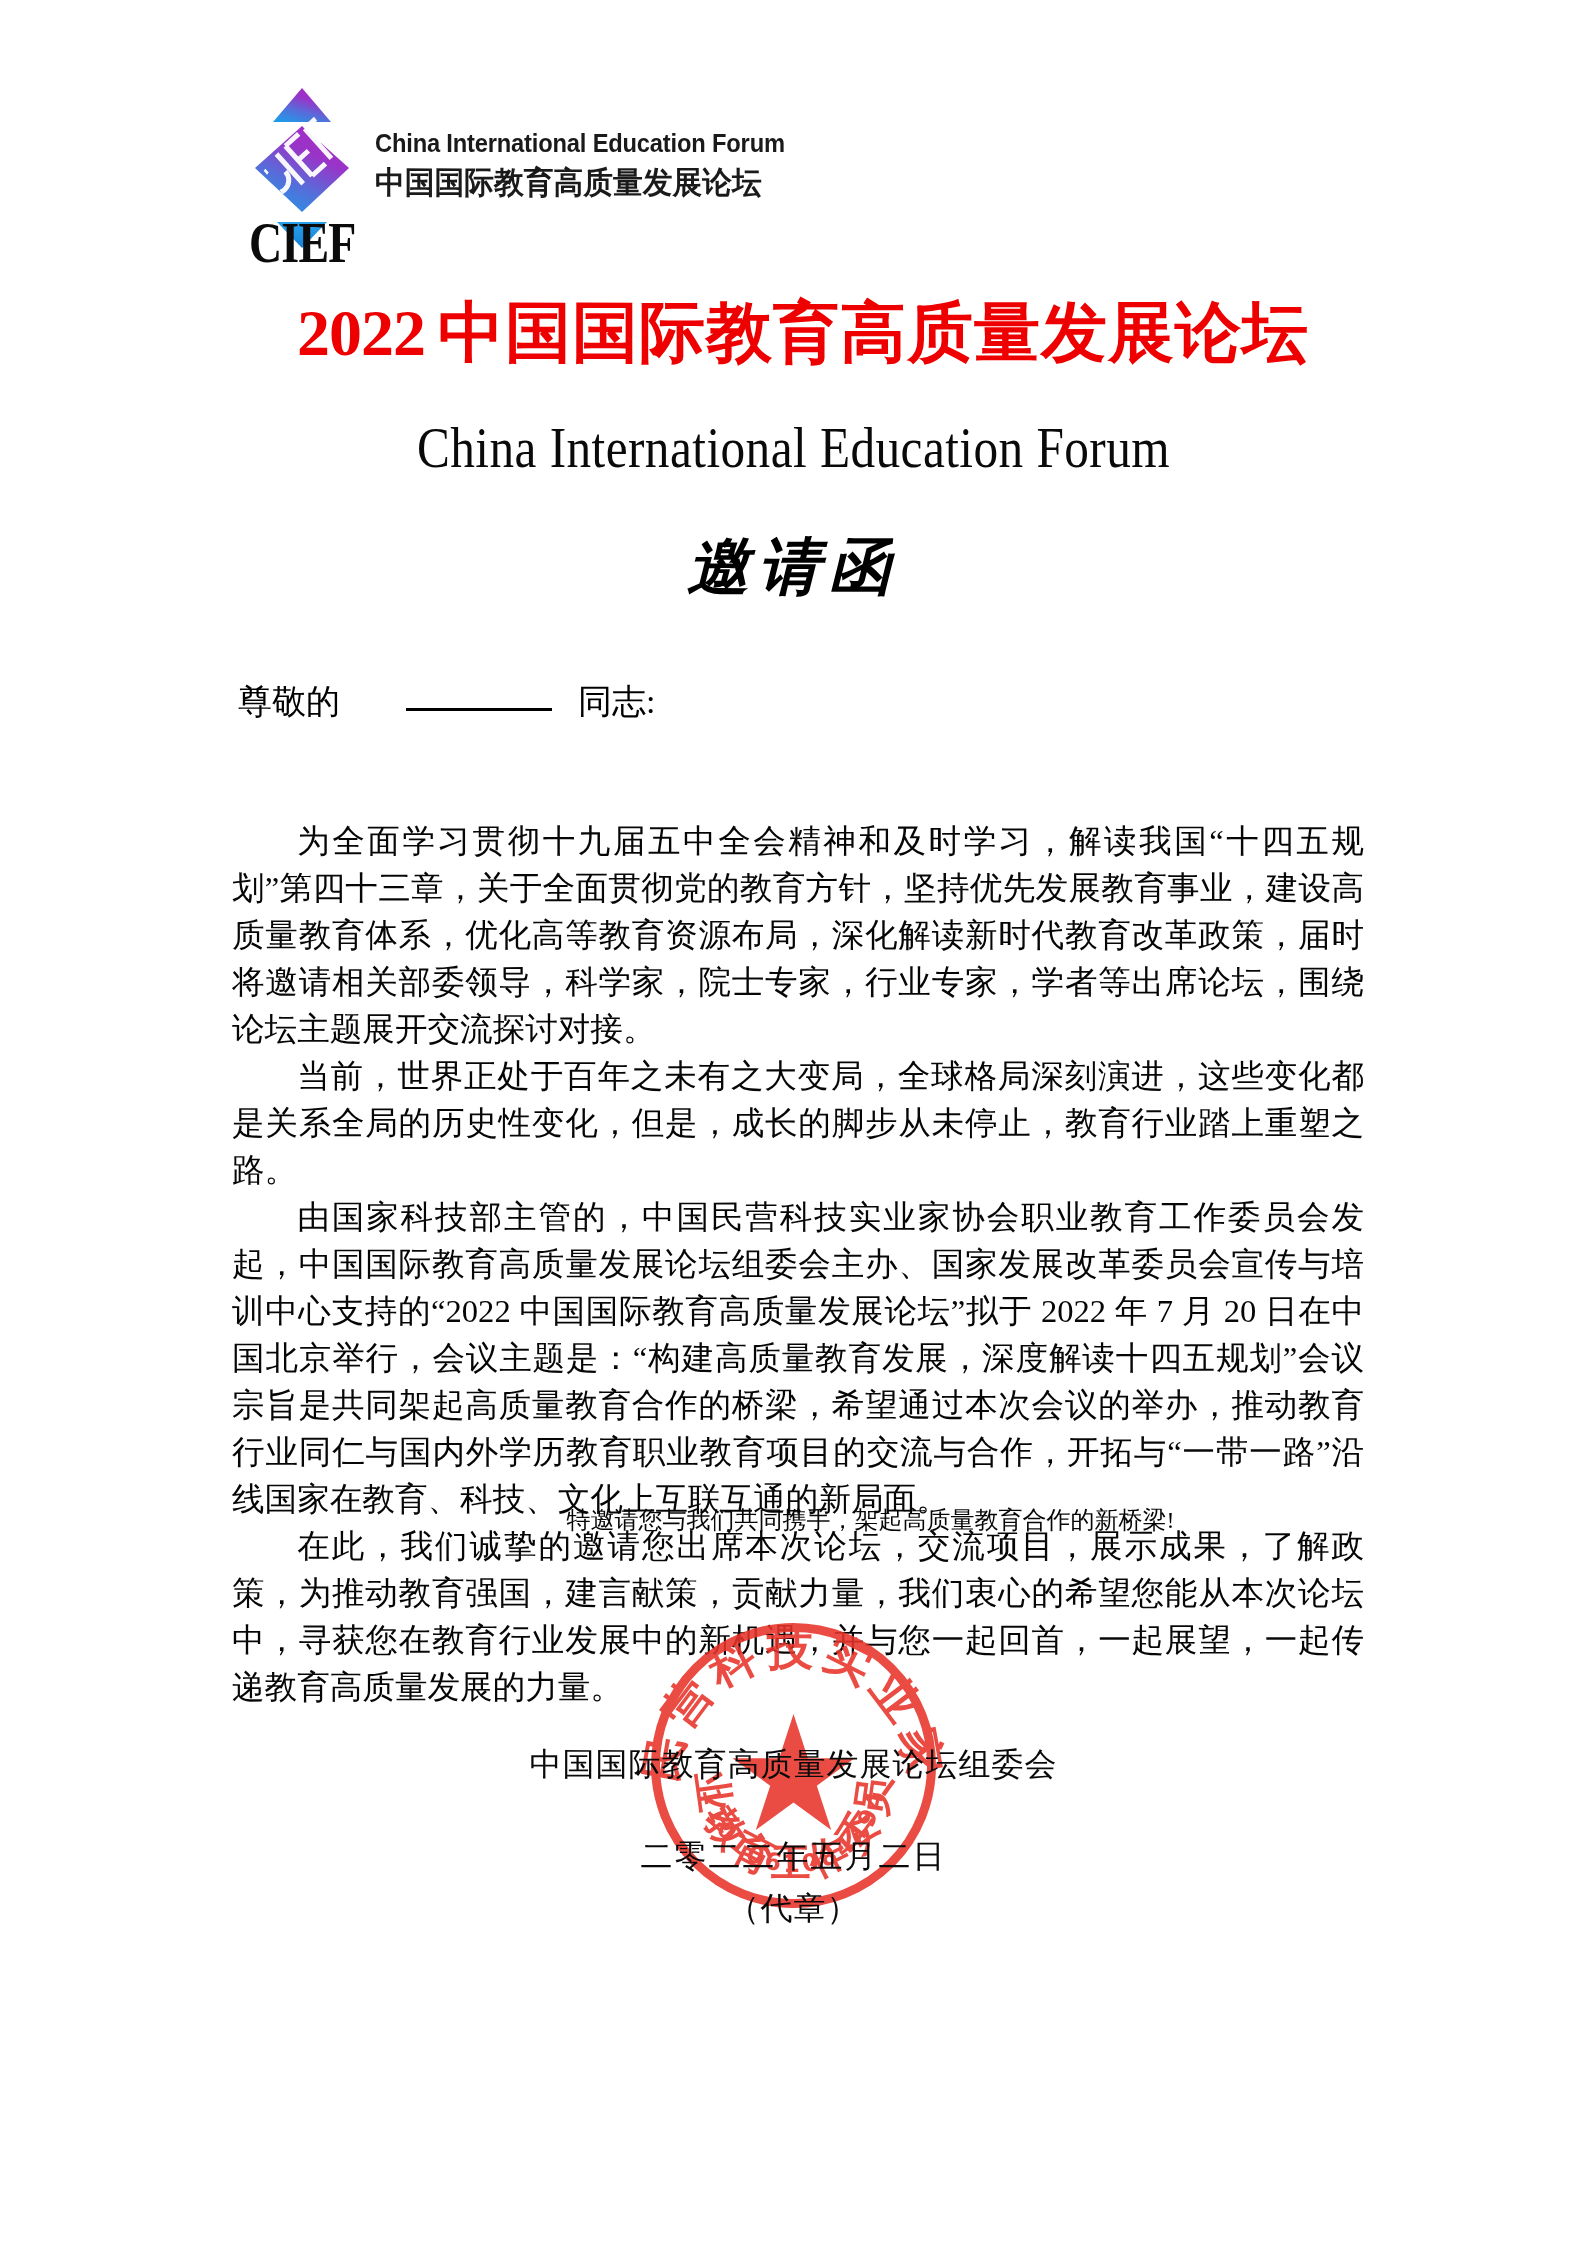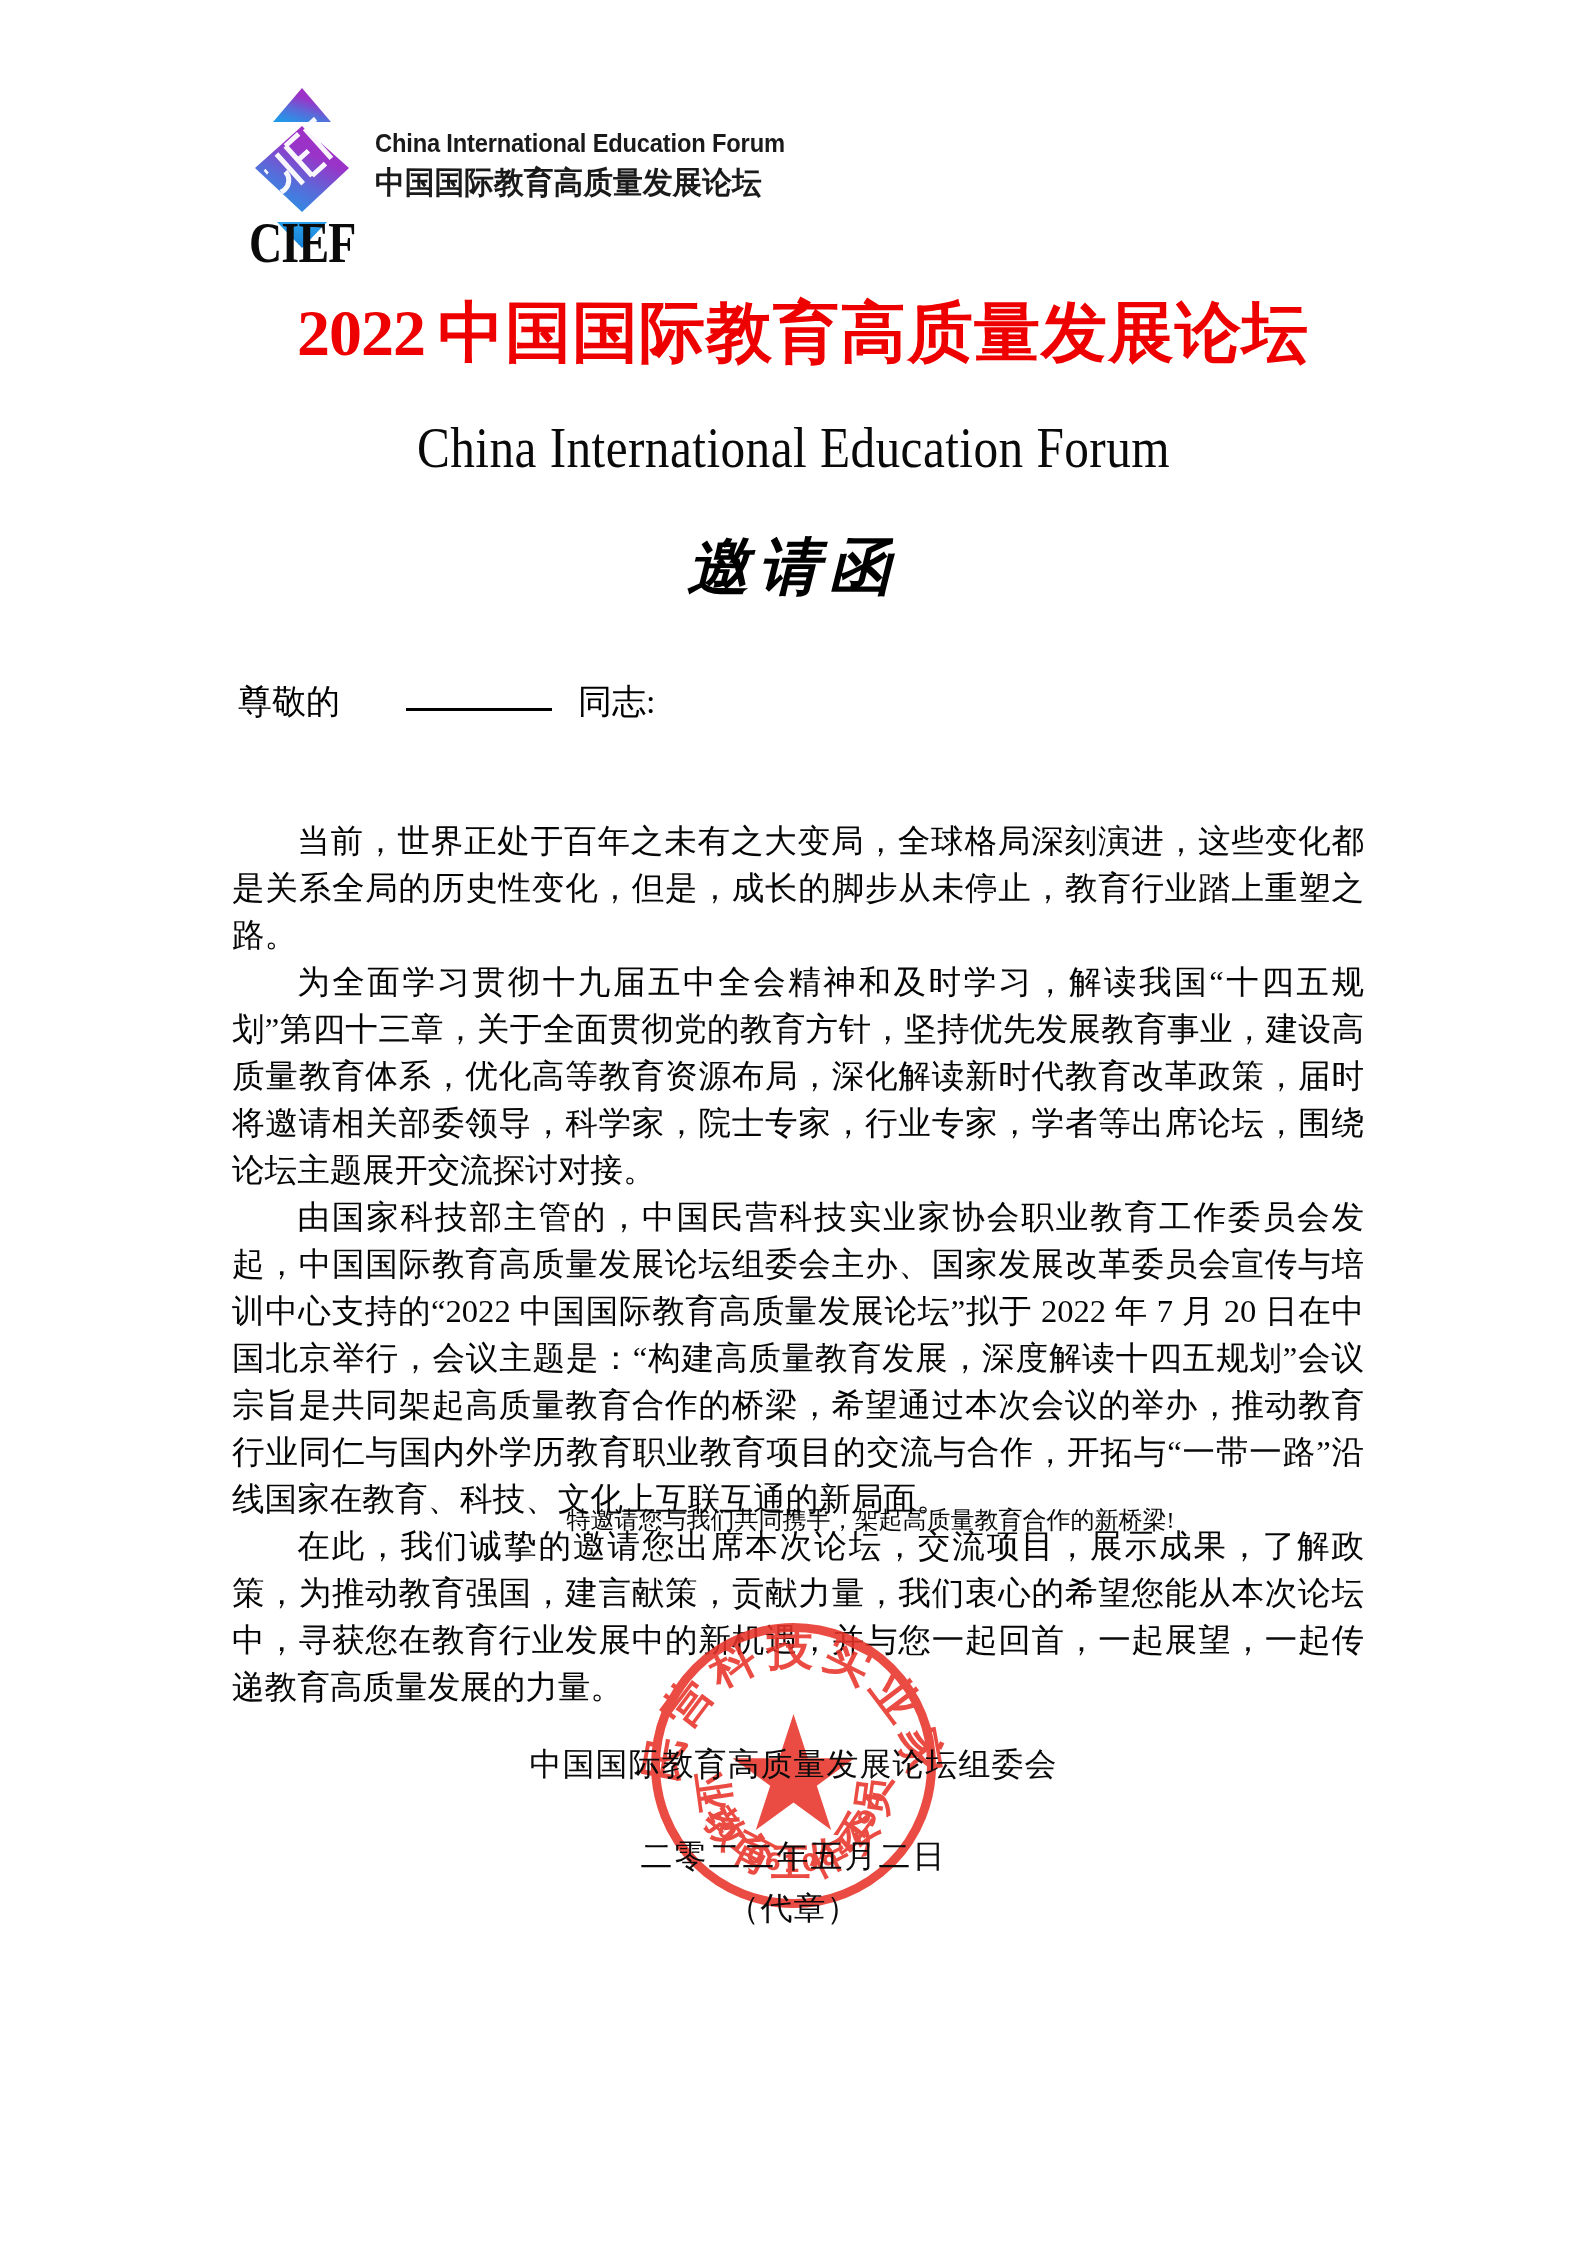--- a/index.html
+++ b/index.html
@@ -275,22 +275,22 @@
 
   <div class="title-en">China International Education Forum</div>
 
   <div class="title-invite">邀请函</div>
 
   <div class="salutation">
     <span>尊敬的</span><span class="blank"></span><span>同志:</span>
   </div>
 
   <div class="body-text">
+    <p>为全面学习贯彻十九届五中全会精神和及时学习，解读我国“十四五规划”第四十三章，关于全面贯彻党的教育方针，坚持优先发展教育事业，建设高质量教育体系，优化高等教育资源布局，深化解读新时代教育改革政策，届时将邀请相关部委领导，科学家，院士专家，行业专家，学者等出席论坛，围绕论坛主题展开交流探讨对接。</p>
     <p>当前，世界正处于百年之未有之大变局，全球格局深刻演进，这些变化都是关系全局的历史性变化，但是，成长的脚步从未停止，教育行业踏上重塑之路。</p>
-    <p>为全面学习贯彻十九届五中全会精神和及时学习，解读我国“十四五规划”第四十三章，关于全面贯彻党的教育方针，坚持优先发展教育事业，建设高质量教育体系，优化高等教育资源布局，深化解读新时代教育改革政策，届时将邀请相关部委领导，科学家，院士专家，行业专家，学者等出席论坛，围绕论坛主题展开交流探讨对接。</p>
     <p>由国家科技部主管的，中国民营科技实业家协会职业教育工作委员会发起，中国国际教育高质量发展论坛组委会主办、国家发展改革委员会宣传与培训中心支持的“2022 中国国际教育高质量发展论坛”拟于 2022 年 7 月 20 日在中国北京举行，会议主题是：“构建高质量教育发展，深度解读十四五规划”会议宗旨是共同架起高质量教育合作的桥梁，希望通过本次会议的举办，推动教育行业同仁与国内外学历教育职业教育项目的交流与合作，开拓与“一带一路”沿线国家在教育、科技、文化上互联互通的新局面。</p>
     <p>在此，我们诚挚的邀请您出席本次论坛，交流项目，展示成果，了解政策，为推动教育强国，建言献策，贡献力量，我们衷心的希望您能从本次论坛中，寻获您在教育行业发展中的新机遇，并与您一起回首，一起展望，一起传递教育高质量发展的力量。</p>
   </div>
 
   <div class="closing-line">特邀请您与我们共同携手，架起高质量教育合作的新桥梁!</div>
 
   <div class="seal">
     <svg width="305" height="305" viewBox="0 0 305 305" xmlns="http://www.w3.org/2000/svg">
       <defs>
         <path id="arcTop" d="M 38 165 A 114 114 0 0 1 267 165"></path>

